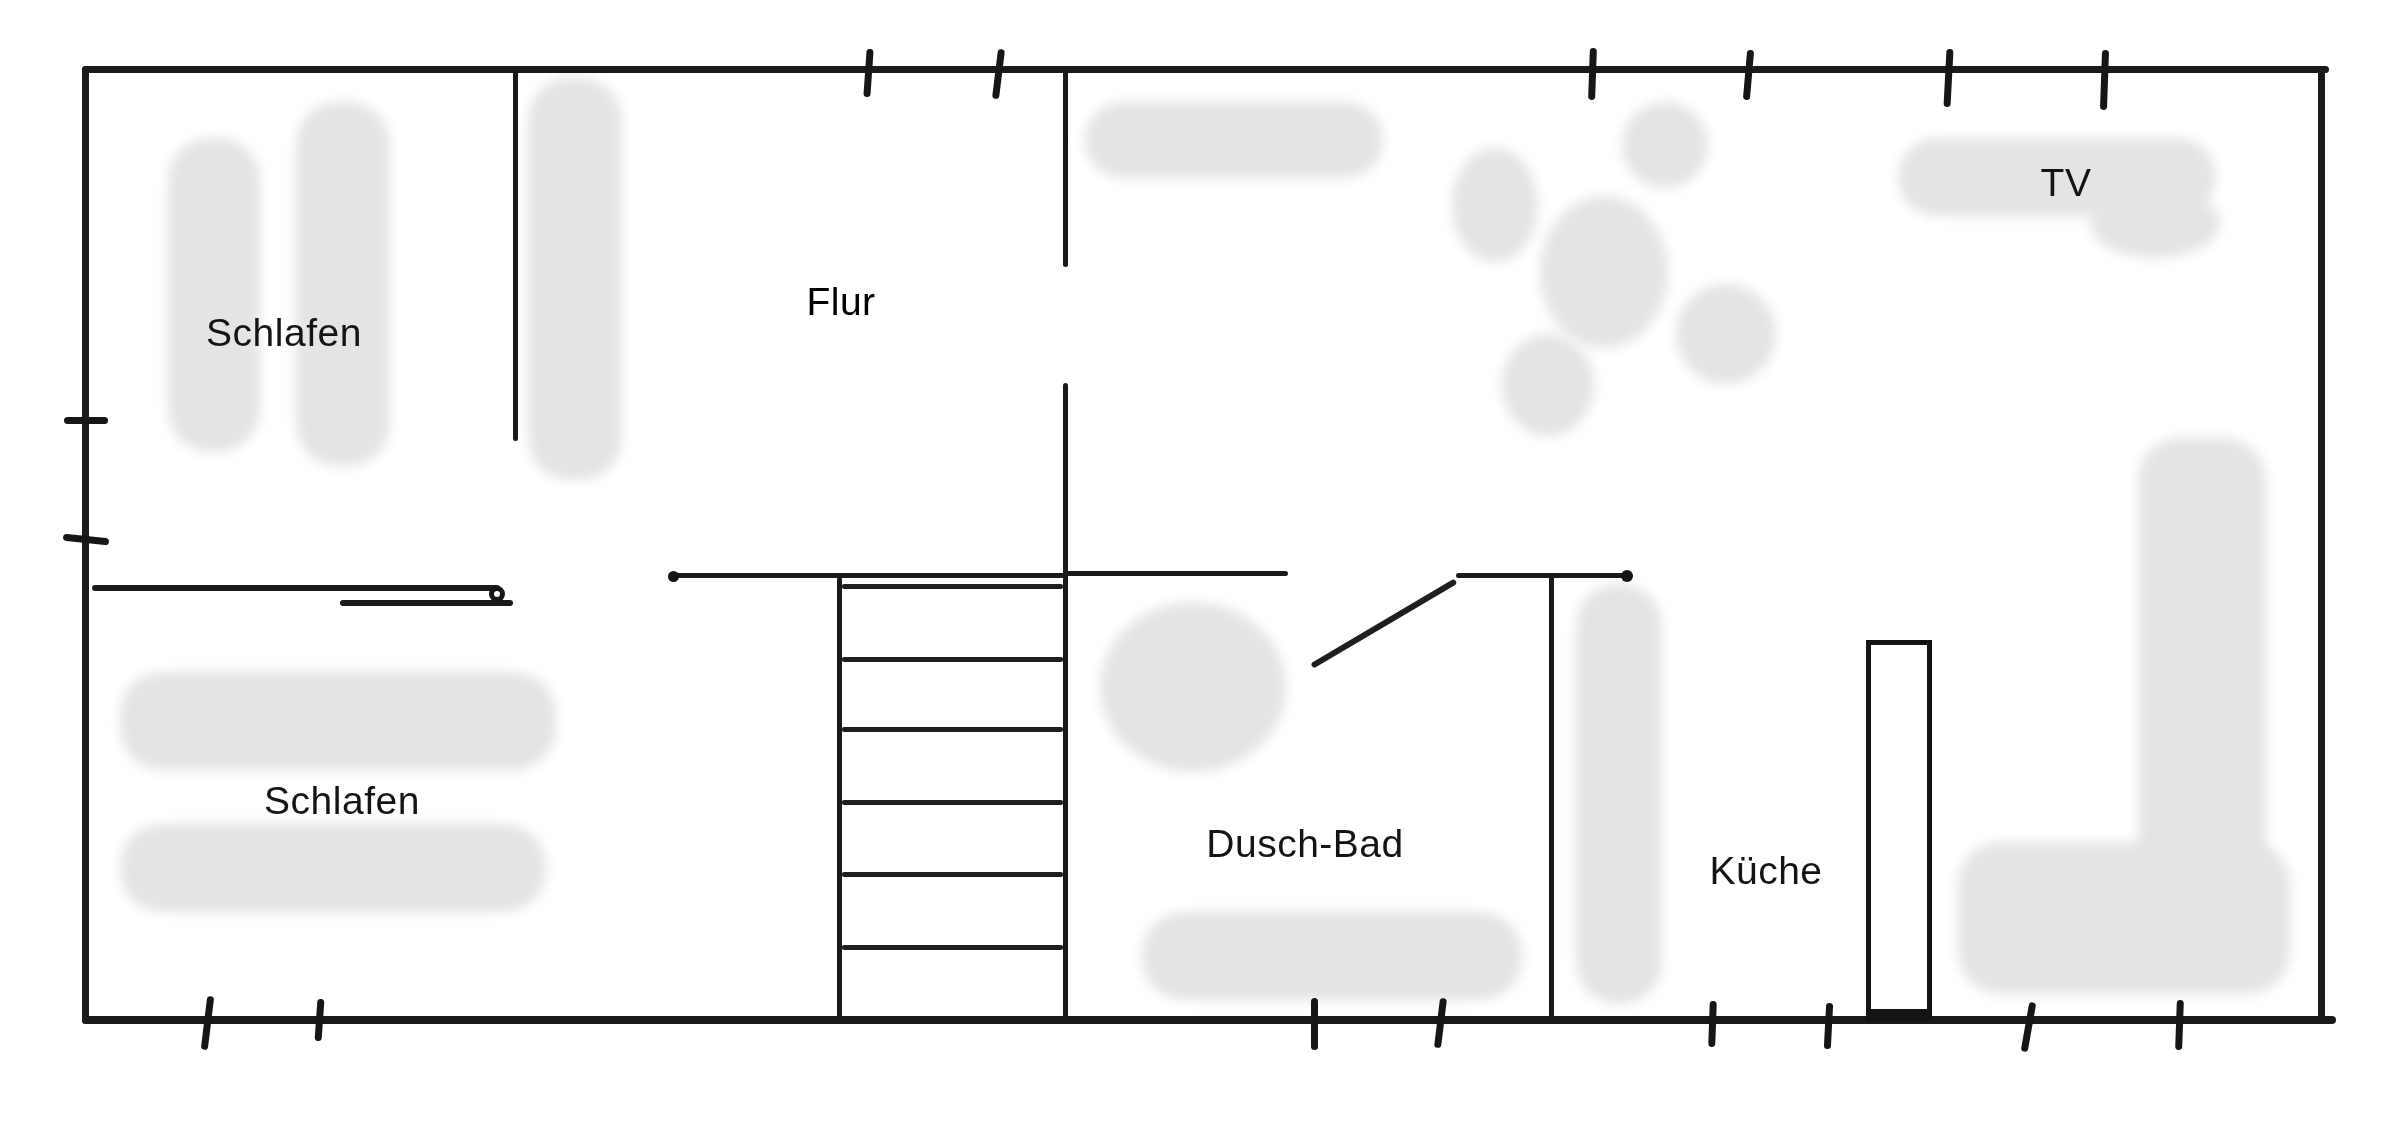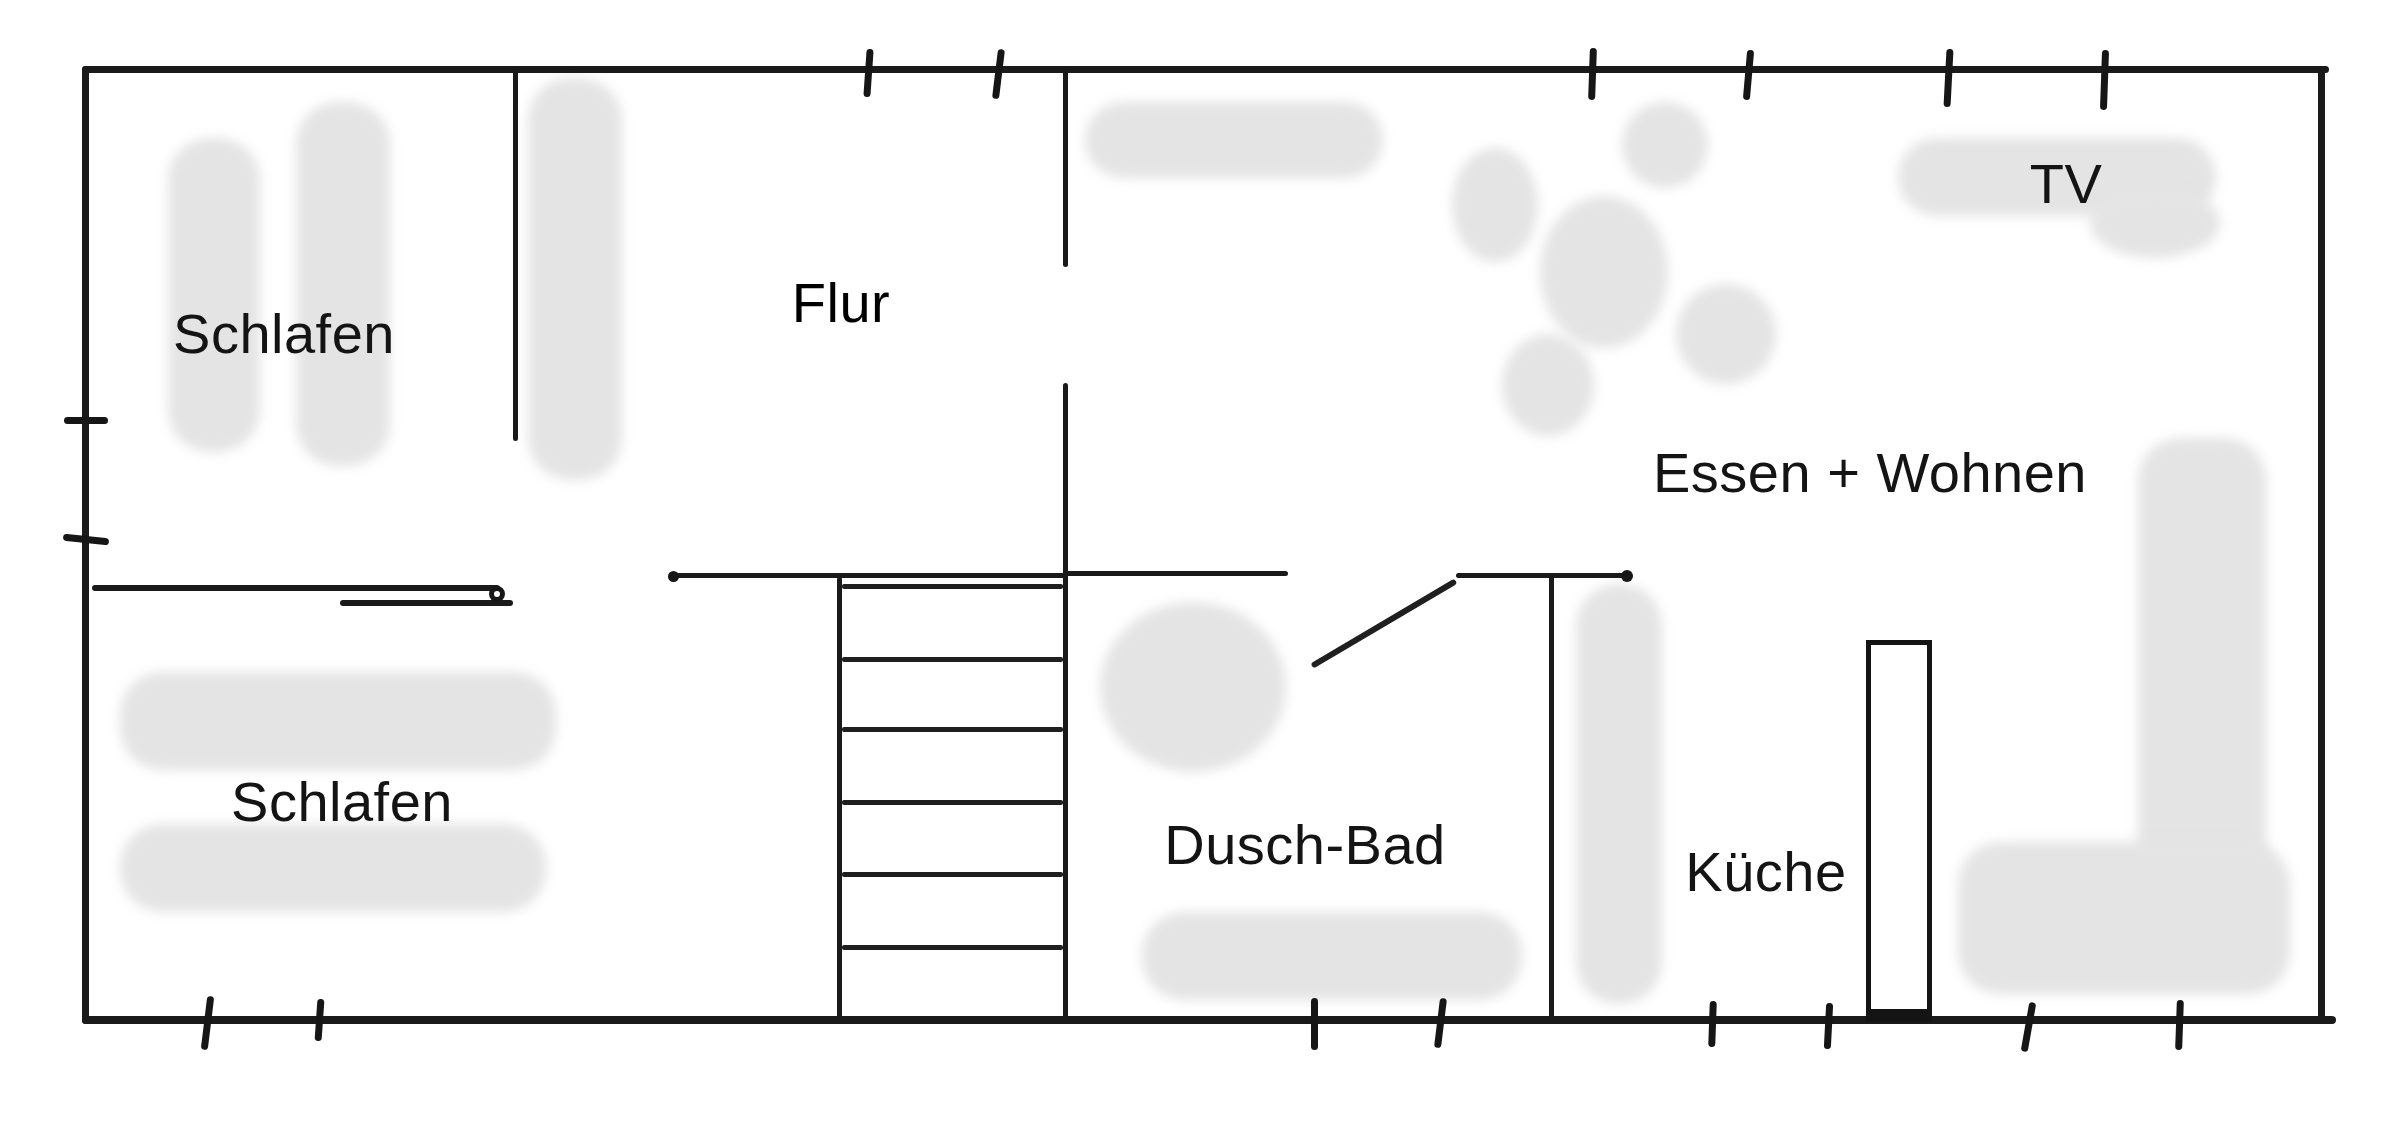--- a/index.html
+++ b/index.html
@@ -9,21 +9,21 @@
     background:#ffffff;
     overflow:hidden;
     font-family:"Liberation Sans", sans-serif;
   }
   .wall{position:absolute;background:#1a1a1a;border-radius:4px;}
   .tread{position:absolute;background:#1f1f1f;border-radius:2px;}
   .tick{position:absolute;background:#161616;border-radius:5px;}
   .furn{position:absolute;background:#e4e4e4;filter:blur(6px);}
   .label{
     position:absolute;transform:translate(-50%,-50%);
-    font-size:56px;color:#141414;white-space:nowrap;letter-spacing:0.5px;
+    font-size:39px;color:#141414;white-space:nowrap;letter-spacing:0.5px;
   }
   .dot{position:absolute;background:#161616;border-radius:50%;}
   .ring{position:absolute;border:5px solid #161616;background:#ffffff;border-radius:50%;box-sizing:border-box;}
   .diag{position:absolute;background:#1f1f1f;border-radius:4px;transform-origin:0 50%;}
   .unit{position:absolute;background:#ffffff;box-sizing:border-box;
     border:5px solid #141414;border-bottom-width:13px;}
 </style>
 </head>
 <body>
 
@@ -92,17 +92,16 @@
       <div class="wall" style="left: 340px; top: 600px; width: 173px; height: 6px;"></div>
       <div class="ring" style="left: 489px; top: 586px; width: 16px; height: 16px;"></div>
       <div class="diag" style="left: 1312px; top: 663px; width: 167.215px; height: 6px; transform: rotate(-30.5524deg);"></div>
       <div class="dot" style="left: 667.5px; top: 570.5px; width: 11px; height: 11px;"></div>
       <div class="dot" style="left: 1621px; top: 570px; width: 12px; height: 12px;"></div>
     </div>
 
   <div class="label" style="left: 284px; top: 333px; color: rgb(20, 20, 20);">Schlafen</div>
   <div class="label" style="left: 841px; top: 302px; color: #000000;">Flur</div>
   <div class="label" style="left: 2066px; top: 183px; color: rgb(20, 20, 20);">TV</div>
-  <div class="label" style="left: 1870px; top: 472px; color: rgb(20, 20, 20);">Essen + Wohnen</div>
   <div class="label" style="left: 342px; top: 801px; color: rgb(20, 20, 20);">Schlafen</div>
   <div class="label" style="left: 1305px; top: 844px; color: rgb(20, 20, 20);">Dusch-Bad</div>
   <div class="label" style="left: 1766px; top: 871px; color: rgb(20, 20, 20);">Küche</div>
 </div>
 
 </body></html>

